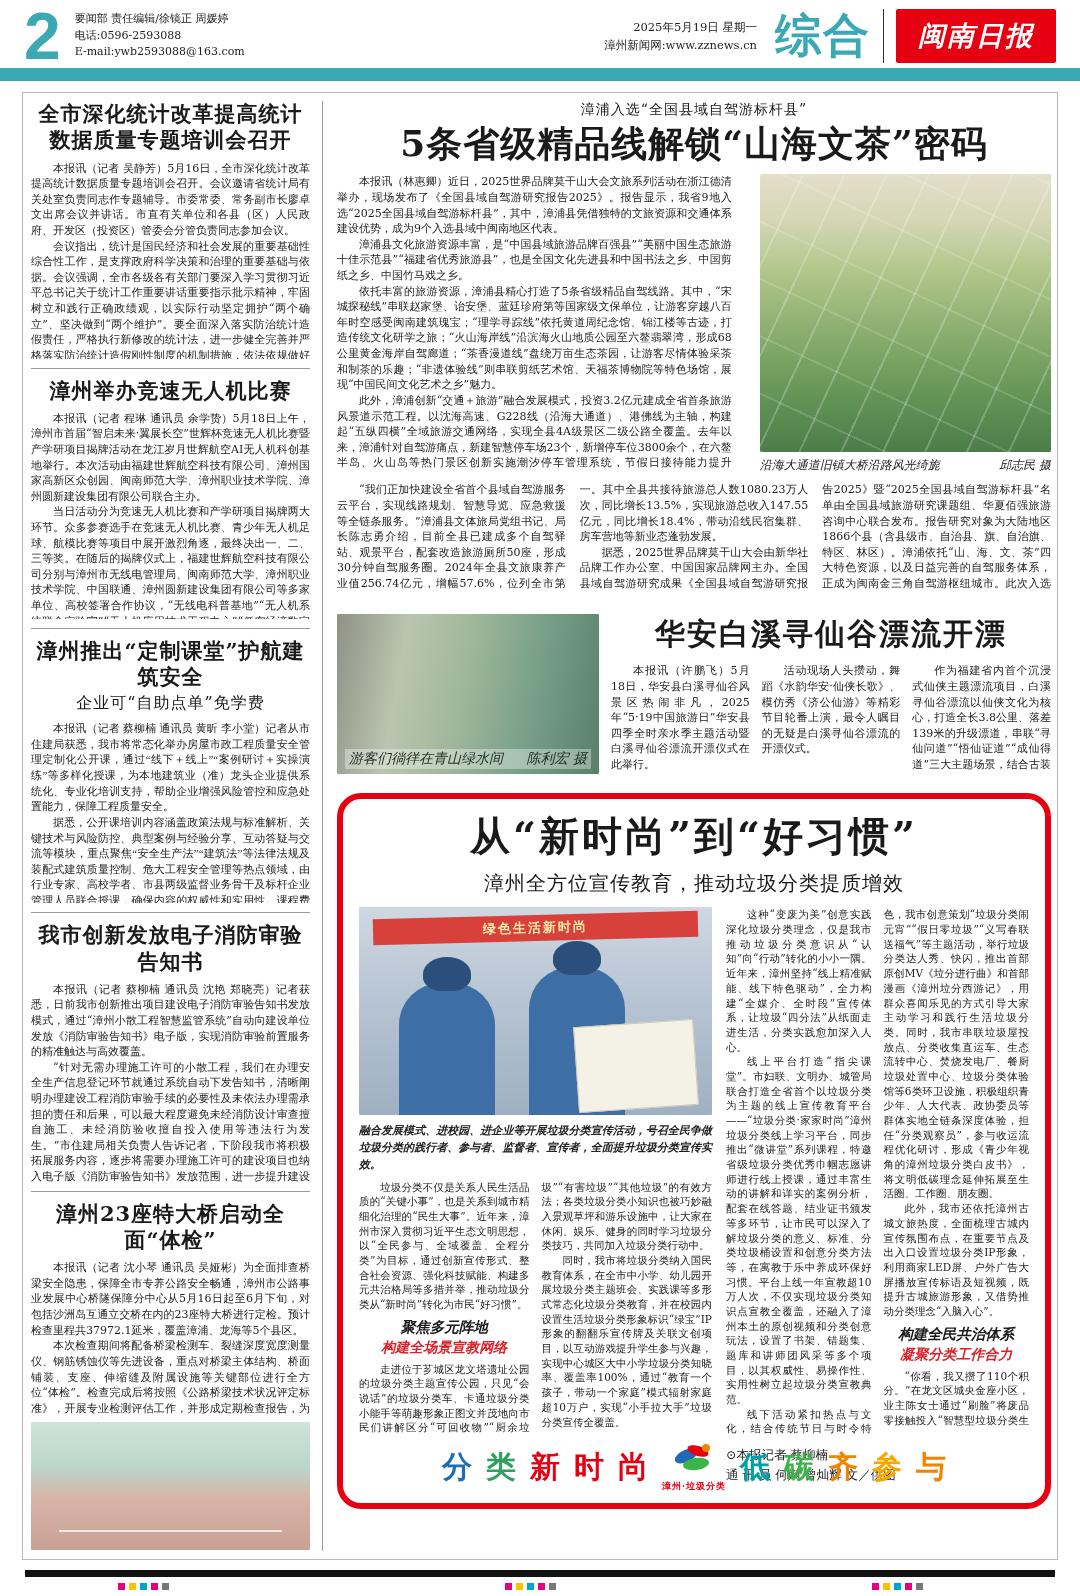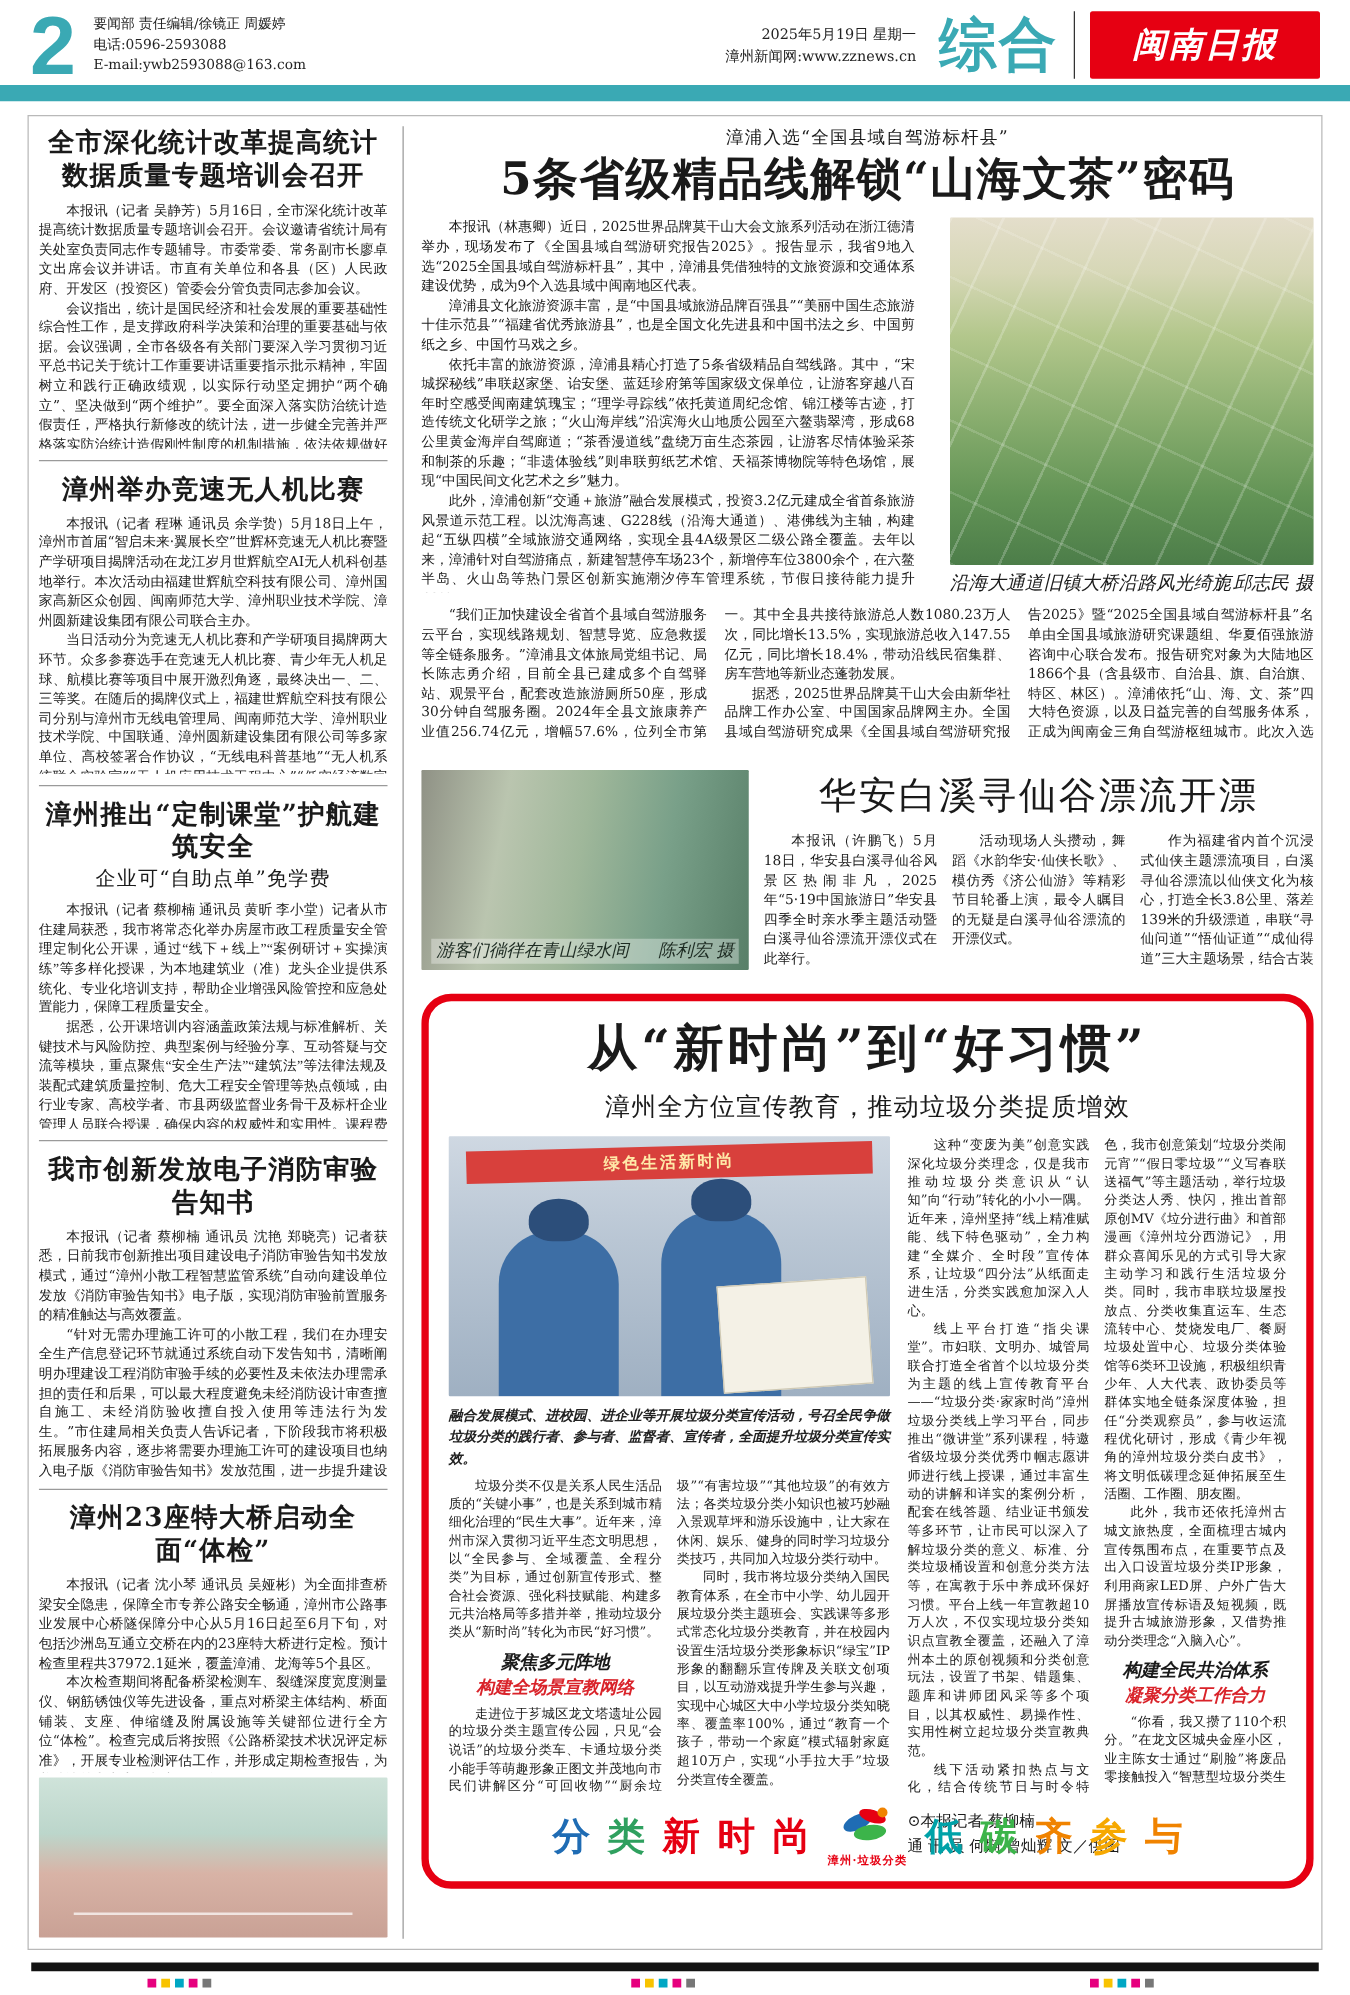--- a/index.html
+++ b/index.html
@@ -7,21 +7,21 @@
     font-family:"DejaVu Serif","Liberation Serif",serif; color:#1a1a1a; }
 
   
   .header { position:absolute; top:8px; left:24px; right:24px; height:56px; display:flex; align-items:center; }
   .pagenum { font-family:"Liberation Sans",sans-serif; font-size:66px; font-weight:bold; color:#3aa9b4; line-height:56px; margin-right:14px; }
   .dept { font-size:11px; line-height:1.5; color:#222; }
   .hspace { flex:1; }
   .dateblock { font-size:11.5px; text-align:right; line-height:1.6; margin-right:18px; color:#222; }
   .section-name { font-size:46px; font-weight:bold; color:#3aa9b4; letter-spacing:2px; margin-right:12px; font-family:"DejaVu Serif",serif; }
   .vline { width:1px; height:54px; background:#333; margin-right:12px; }
-  .masthead { width:184px; height:54px; background:#e60012; color:#fff; display:flex; align-items:center; justify-content:center;
+  .masthead { width:160px; height:54px; background:#e60012; color:#fff; display:flex; align-items:center; justify-content:center;
     font-size:27px; font-weight:bold; font-style:italic; letter-spacing:2px; border-radius:2px; }
   .teal-bar { position:absolute; top:68px; left:0; right:0; height:13px; background:#3aa9b4; }
 
   
   .frame { position:absolute; top:92px; left:22px; width:1036px; height:1468px; border:1px solid #b9b9b9; }
 
   
   .leftcol { position:absolute; left:8px; top:8px; width:292px; height:1450px; padding-right:12px; border-right:1px solid #9a9a9a; overflow:hidden; }
   .l-title { font-size:21px; font-weight:bold; text-align:center; line-height:1.25; letter-spacing:1px; }
   .l-subtitle { font-size:16px; text-align:center; margin-top:3px; letter-spacing:1px; }
@@ -40,31 +40,31 @@
   .kicker { text-align:center; font-size:14px; letter-spacing:1px; }
   .ts-title { text-align:center; font-size:36px; font-weight:bold; letter-spacing:1px; line-height:1.15; margin-top:4px; }
   .ts-row { display:flex; gap:28px; margin-top:10px; }
   .ts-body { width:404px; height:300px; overflow:hidden; }
   .ts-right { width:298px; }
   .aerial { height:278px;
     background:linear-gradient(180deg,#e4decb 0%,#d6d7b6 16%,#b3c78c 34%,#88ad6e 58%,#639456 80%,#4c7d49 100%); }
   .aerial::after { content:""; position:absolute; inset:0;
     background:repeating-linear-gradient(115deg, rgba(255,255,255,.22) 0 2px, transparent 2px 38px),
                repeating-linear-gradient(25deg, rgba(255,255,255,.15) 0 2px, transparent 2px 52px); }
-  .ts-caption { display:flex; justify-content:space-between; font-size:15px; font-style:italic; margin-top:5px; }
+  .ts-caption { display:flex; justify-content:space-between; font-size:12px; font-style:italic; margin-top:5px; }
   .ts-bottom { margin-top:8px; column-count:3; column-gap:14px; height:120px; overflow:hidden; }
 
   
   .raft { display:flex; gap:12px; margin-top:12px; }
   .raft-photo { width:262px; height:160px;
     background:linear-gradient(100deg,#8f9185 0%,#bac5af 25%,#9fb79a 48%,#79a089 72%,#587f68 100%); }
   .raft-cap { position:absolute; left:8px; right:8px; bottom:5px; font-size:14px; font-style:italic; color:#1d2b22;
     display:flex; justify-content:space-between; background:rgba(255,255,255,.35); padding:1px 4px; }
   .raft-right { flex:1; }
-  .raft-title { text-align:center; font-size:30px; font-weight:normal; letter-spacing:2px; }
+  .raft-title { text-align:center; font-size:30px; font-weight:bold; letter-spacing:2px; }
   .raft-body { margin-top:8px; column-count:3; column-gap:12px; height:118px; overflow:hidden; }
   .raft-body p, .ts-bottom p, .ts-body p { font-size:11px; line-height:1.42; text-align:justify; text-indent:2em; }
 
   
   .feature { margin-top:12px; border:6px solid #e60012; border-radius:24px; padding:10px 16px 12px; height:716px; position:relative; overflow:hidden; background:#fff; }
   .f-title { text-align:center; font-size:40px; font-weight:bold; letter-spacing:3px; }
   .f-sub { text-align:center; font-size:20px; margin-top:6px; letter-spacing:1px; }
   .f-row { display:flex; gap:14px; margin-top:10px; }
   .f-left { width:368px; }
   .f-photo { height:208px; background:linear-gradient(180deg,#cfd8e2 0%,#b9c6d4 40%,#9fb0c2 100%); }

